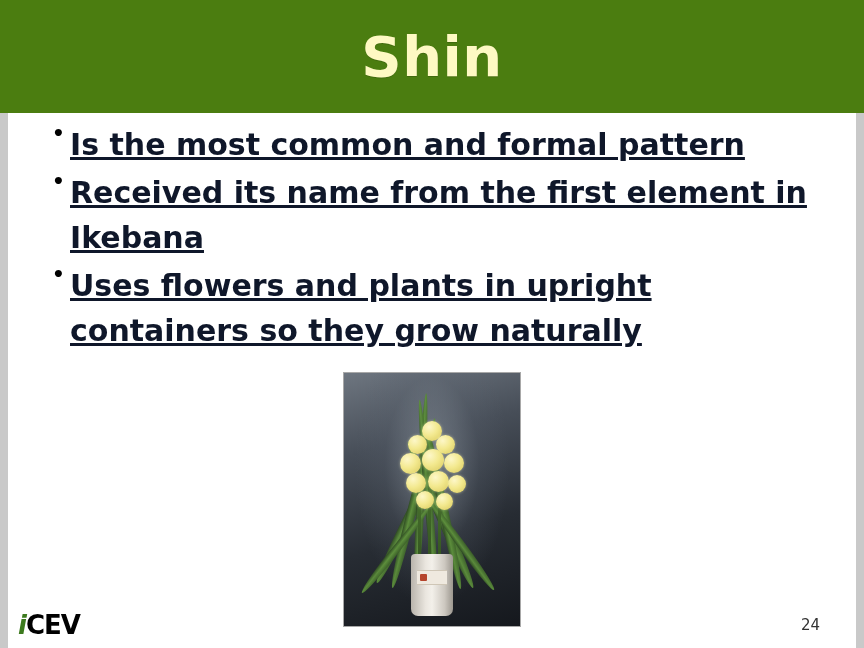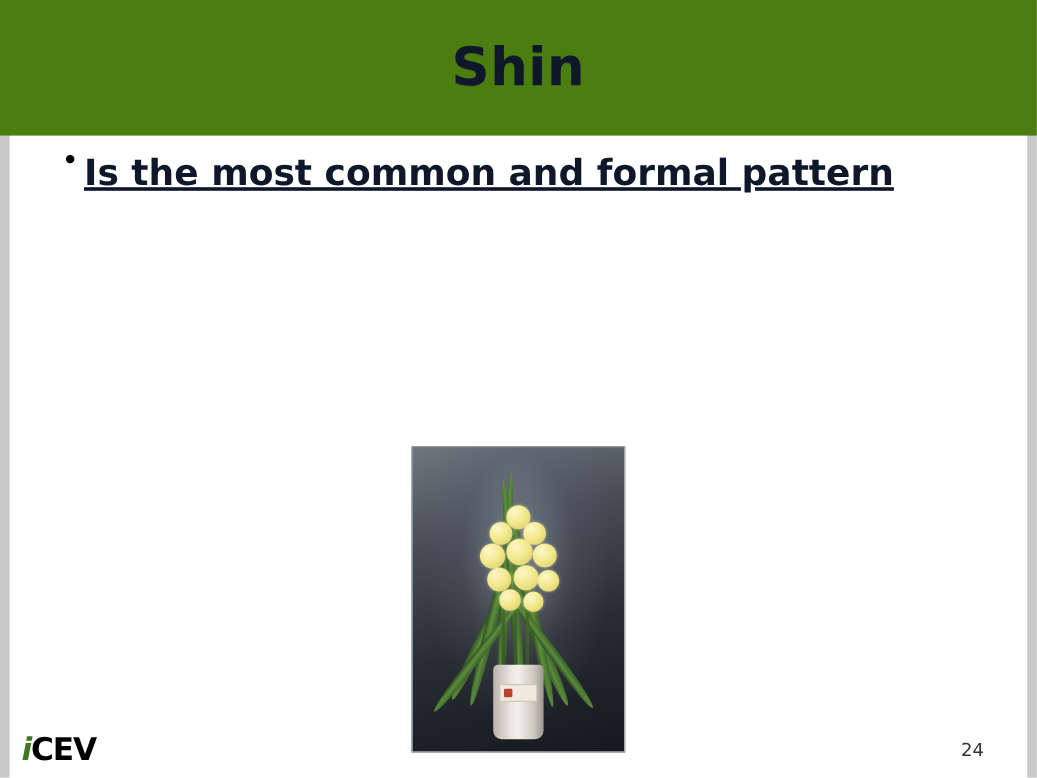--- a/index.html
+++ b/index.html
@@ -42,22 +42,22 @@
     left: 0;
     top: 0;
     width: 864px;
     height: 113px;
     background: #4b7d10;
     display: flex;
     align-items: center;
     justify-content: center;
   }
   .title-text {
-    color: #0f172a;
-    font-size: 44px;
+    color: #fef9c3;
+    font-size: 56px;
     font-weight: bold;
     letter-spacing: 0.5px;
     font-family: "DejaVu Sans", sans-serif;
     text-shadow: 0 1px 0 rgba(0,0,0,0.15);
   }
   .content {
     position: absolute;
     left: 52px;
     top: 122px;
     width: 770px;
@@ -189,20 +189,22 @@
   <div class="edge-left"></div>
   <div class="edge-right"></div>
 
   <div class="title-bar">
     <div class="title-text">Shin</div>
   </div>
 
   <div class="content">
     <ul class="bullets">
       <li><span class="btext">Is the most common and formal pattern</span></li>
+      <li><span class="btext">Received its name from the first element in Ikebana</span></li>
+      <li><span class="btext">Uses flowers and plants in upright containers so they grow naturally</span></li>
     </ul>
   </div>
 
   <div class="photo-wrap">
     <div class="photo">
 
       <div class="leaf" style="left:28px; top:60px; width:10px; height:150px; transform: rotate(26deg);"></div>
       <div class="leaf" style="left:44px; top:40px; width:9px; height:175px; transform: rotate(14deg);"></div>
       <div class="leaf" style="left:124px; top:55px; width:10px; height:160px; transform: rotate(-24deg);"></div>
       <div class="leaf" style="left:112px; top:36px; width:9px; height:180px; transform: rotate(-12deg);"></div>

